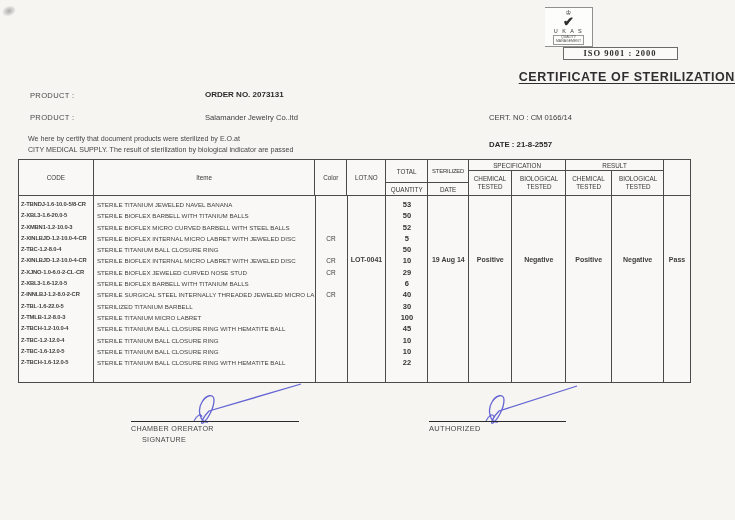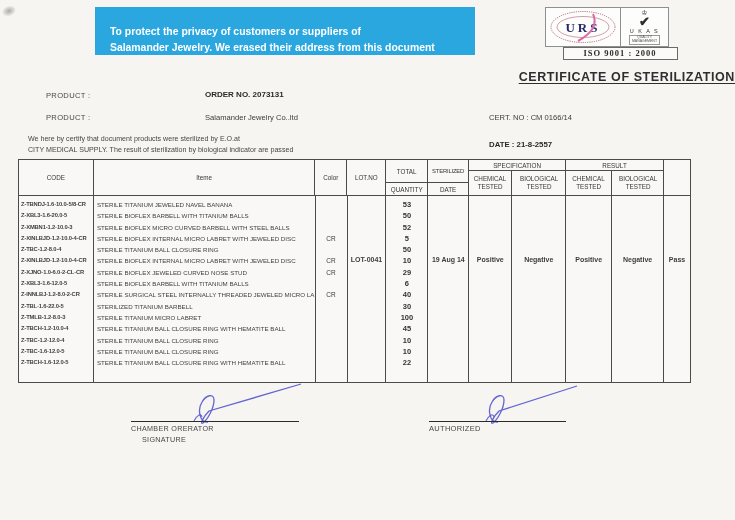--- a/index.html
+++ b/index.html
@@ -38,21 +38,21 @@
     padding:0 2px;margin-top:1px;text-align:center;}
   .iso-bar{width:109px;margin:0 auto;border:1px solid #6a6a6a;background:#fbfaf8;
     text-align:center;font-family:"Liberation Serif", serif;font-weight:bold;
     font-size:8.5px;letter-spacing:1px;color:#2c2c2c;padding:0px 2px 1px 2px;}
   
   .title{
     position:absolute;left:0;top:70px;width:735px;text-align:right;
     font-size:12.5px;font-weight:bold;color:#2e2e2e;letter-spacing:.6px;
   }
   .title span{text-decoration:underline;text-underline-offset:2px;}
-  .meta-label{position:absolute;font-size:7.6px;color:#4a4a4a;letter-spacing:.3px;margin-left:16px;}
+  .meta-label{position:absolute;font-size:7.6px;color:#4a4a4a;letter-spacing:.3px;}
   .meta-value{position:absolute;font-size:7.6px;color:#3c3c3c;}
   .bold{font-weight:bold;color:#2a2a2a;}
   .certify{position:absolute;left:28px;font-size:7.1px;color:#474747;}
   
   .tbl{
     position:absolute;left:18px;top:159px;width:673px;height:224px;
     border:1.4px solid #4b4b4b;box-sizing:border-box;background:rgba(255,255,255,.35);
     font-size:6.3px;color:#363636;
   }
   .thead{display:flex;height:36px;border-bottom:1px solid #4b4b4b;box-sizing:border-box;}
@@ -86,35 +86,23 @@
   .sig-label{position:absolute;text-align:left;font-size:7.2px;color:#474747;letter-spacing:.3px;}
   .sig-svg{position:absolute;}
 </style>
 </head>
 <body>
 
 <div class="canvas">
 
   <div class="smudge"></div>
 
-  <div class="banner" style="background:#2ba7e0">
-    <div>To protect the privacy of customers or suppliers of</div>
-    <div>Salamander Jewelry. We erased their address from this document</div>
-  </div>
 
   <div class="logos">
     <div class="logo-row">
-      <div class="urs-box">
-        <svg width="70" height="36" viewBox="0 0 70 36">
-          <ellipse cx="35" cy="18" rx="32" ry="15.5" fill="none" stroke="#b06070" stroke-width="0.9" stroke-dasharray="1.2,1"></ellipse>
-          <ellipse cx="35" cy="18" rx="26" ry="10.5" fill="none" stroke="#b06070" stroke-width="0.6"></ellipse>
-          <text x="35" y="23" font-size="13" font-weight="bold" font-family="Liberation Serif, serif" fill="#26276b" text-anchor="middle" letter-spacing="3">URS</text>
-          <path d="M45,5 q7,15 -15,27" stroke="#da6ba4" stroke-width="2" fill="none"></path>
-        </svg>
-      </div>
       <div class="ukas-box">
         <div class="ukas-crown">♔</div>
         <div class="ukas-check">✔</div>
         <div class="ukas-name">U K A S</div>
         <div class="ukas-small">
           <div>QUALITY</div>
             <div>MANAGEMENT</div>
         </div>
       </div>
     </div>

